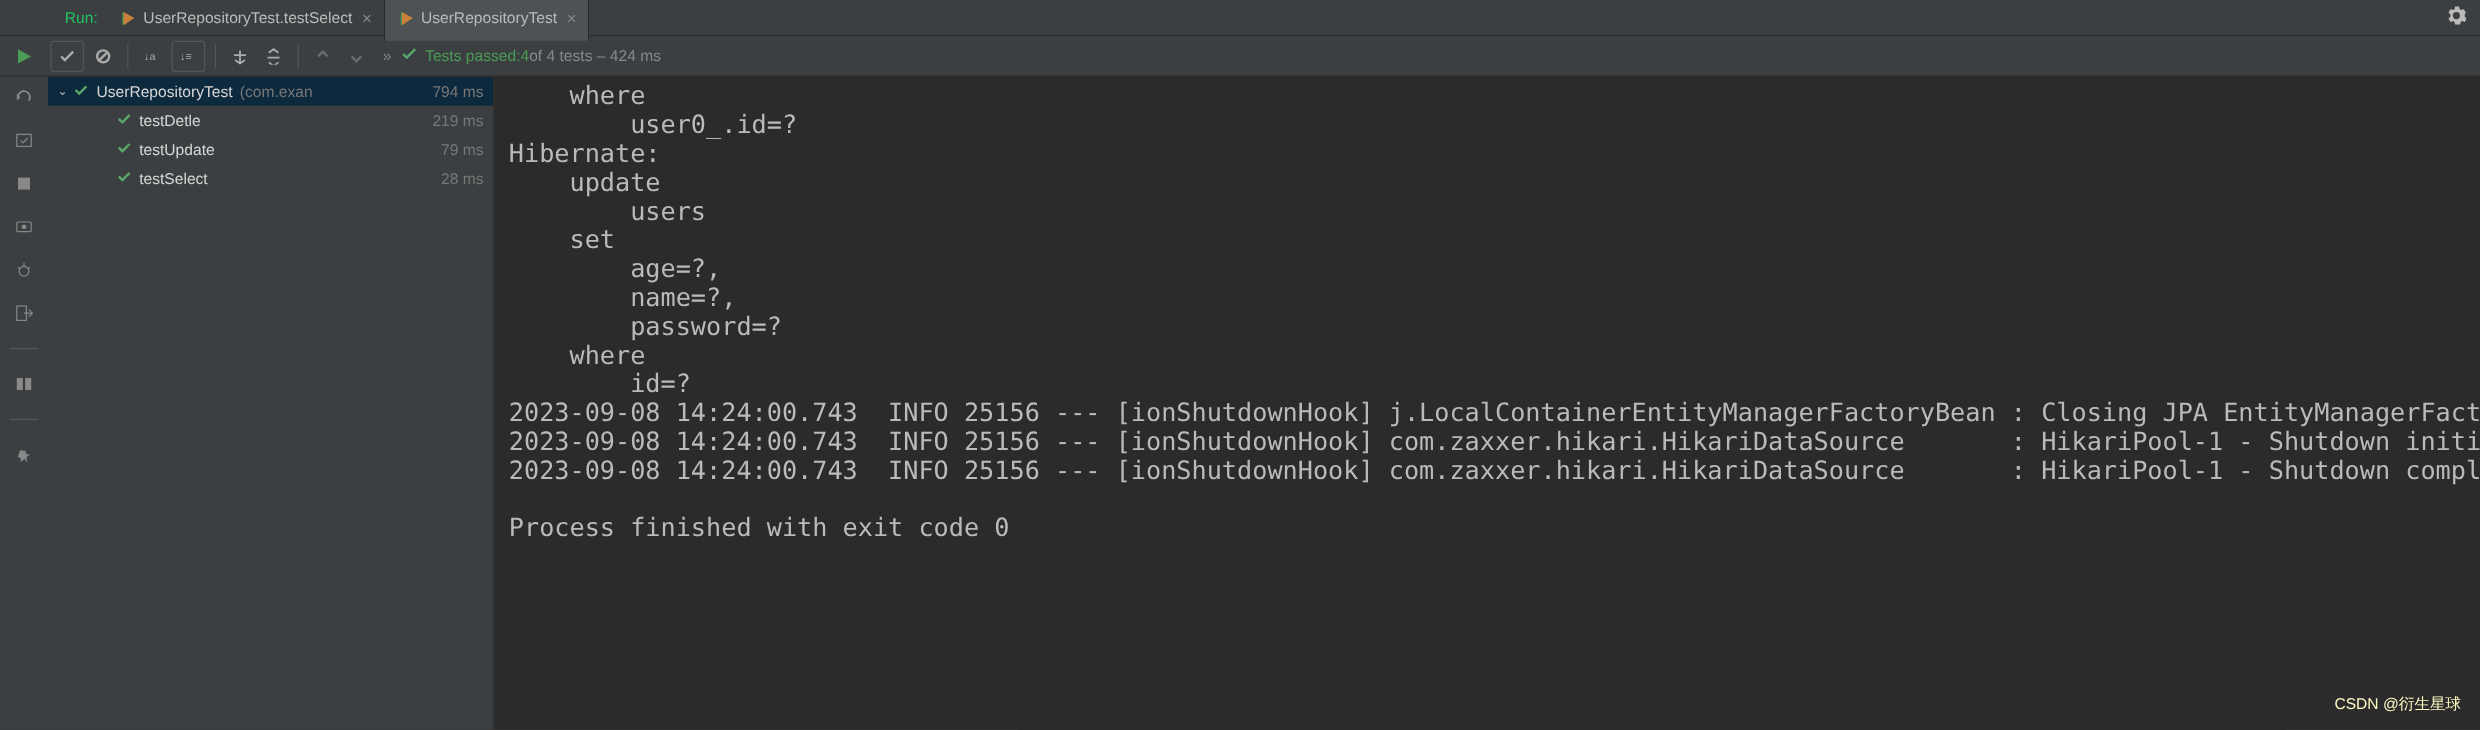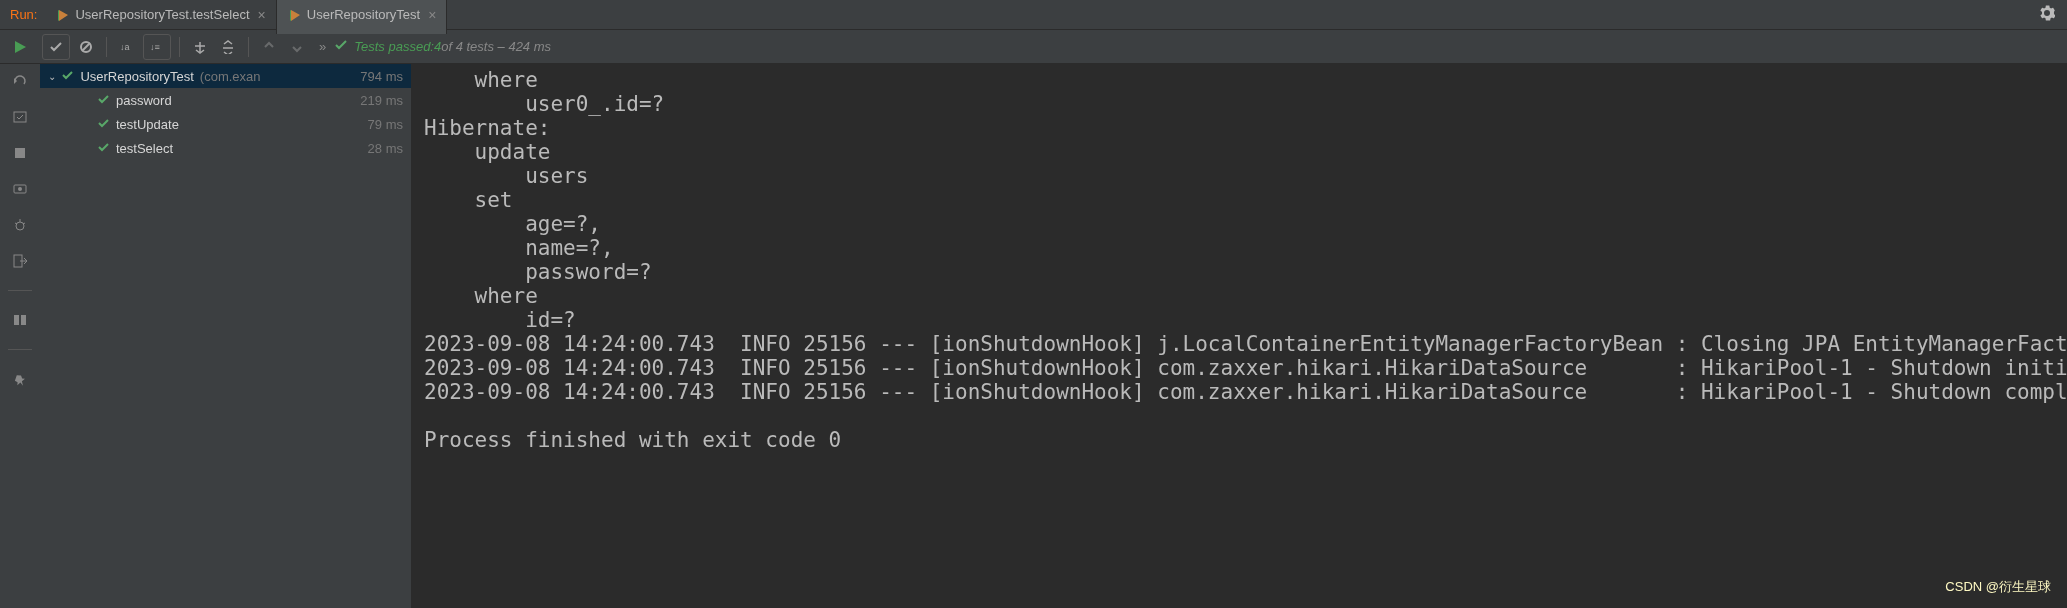--- a/index.html
+++ b/index.html
@@ -15,21 +15,22 @@
 }
 .top-bar {
   height: 30px;
   background: #3c3f41;
   display: flex;
   align-items: center;
   border-bottom: 1px solid #2b2b2b;
 }
 .run-label {
   padding: 0 8px 0 10px;
-  color: #f97316;
+  color: #22c55e;
+  margin-left: 44px;
 }
 .tab {
   display: flex;
   align-items: center;
   padding: 0 10px;
   height: 38px;
   border-right: 1px solid #2b2b2b;
   cursor: pointer;
   justify-content: space-between;
 }
@@ -86,21 +87,20 @@
   margin: 0 6px;
 }
 .chevrons {
   color: #888;
   margin: 0 8px;
 }
 .status-line {
   display: flex;
   align-items: center;
   color: #888;
-  font-style: italic;
 }
 .status-line .pass { color: #499c54; }
 .status-check {
   margin-right: 6px;
 }
 .main-area {
   display: flex;
   height: calc(100% - 64px);
 }
 .side-icons {
@@ -344,21 +344,21 @@
           </svg></span>
       <span class="name">UserRepositoryTest</span>
       <span class="pkg">(com.exan</span>
       <span class="time">794 ms</span>
     </div>
     <div class="tree-row child">
       <span class="spacer"></span>
       <span class="tick"><svg width="12" height="12">
             <path d="M1 6l3 3 6-6" stroke="#59a869" stroke-width="2" fill="none"></path>
           </svg></span>
-      <span class="name">password</span>
+      <span class="name">testDetle</span>
       <span class="time">219 ms</span>
     </div>
     <div class="tree-row child">
       <span class="spacer"></span>
       <span class="tick"><svg width="12" height="12">
             <path d="M1 6l3 3 6-6" stroke="#59a869" stroke-width="2" fill="none"></path>
           </svg></span>
       <span class="name">testUpdate</span>
       <span class="time">79 ms</span>
     </div>

